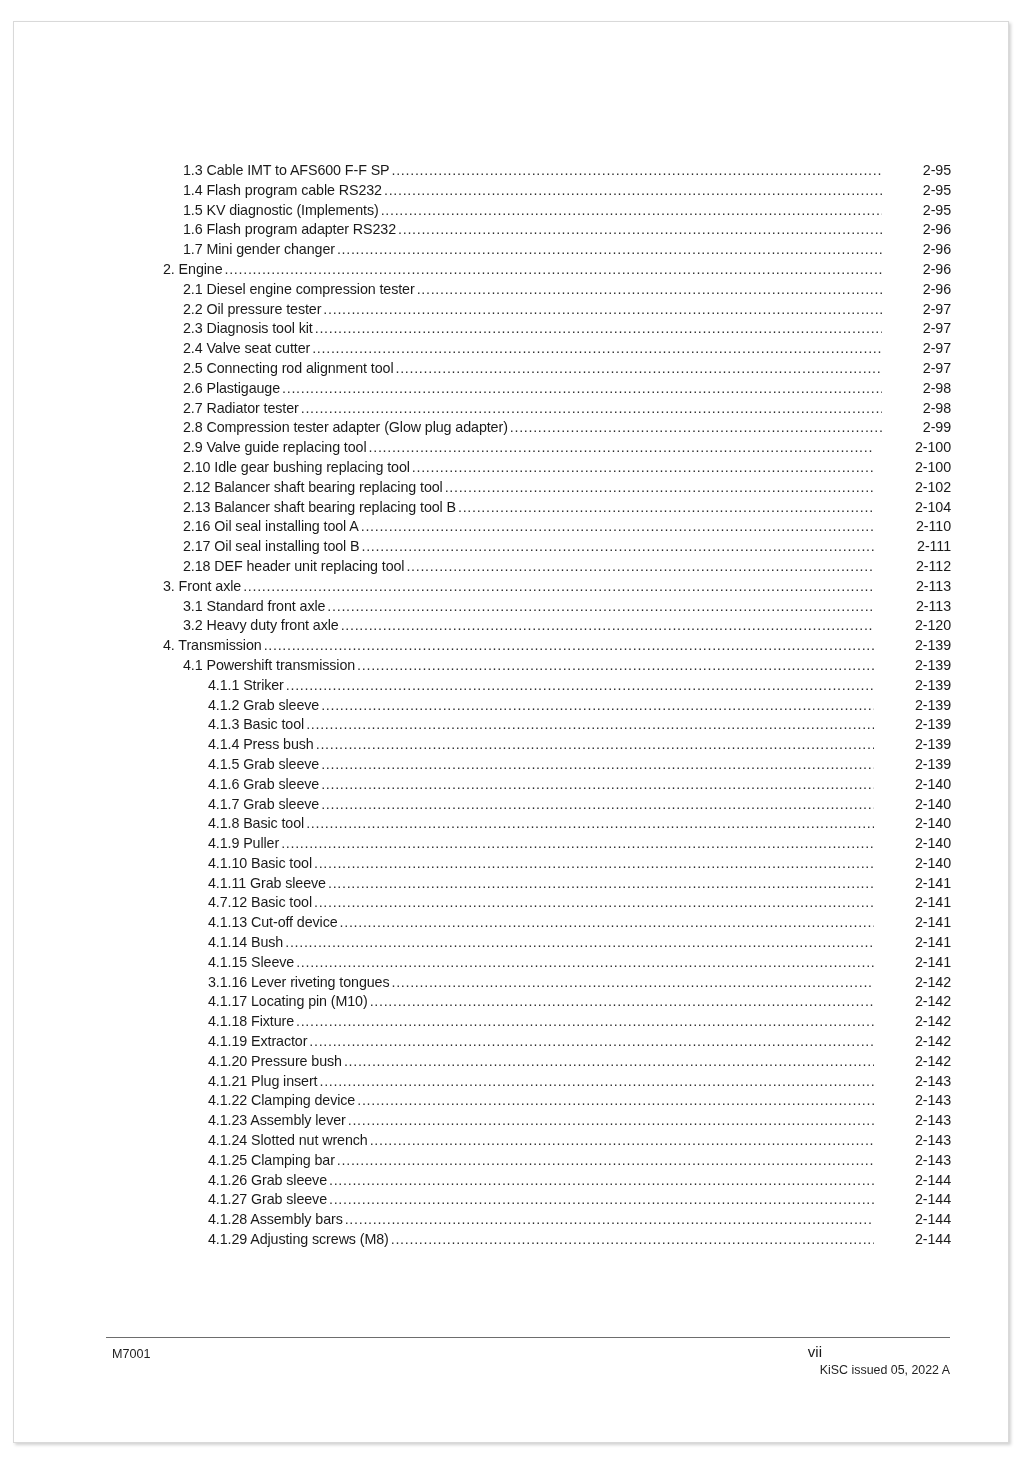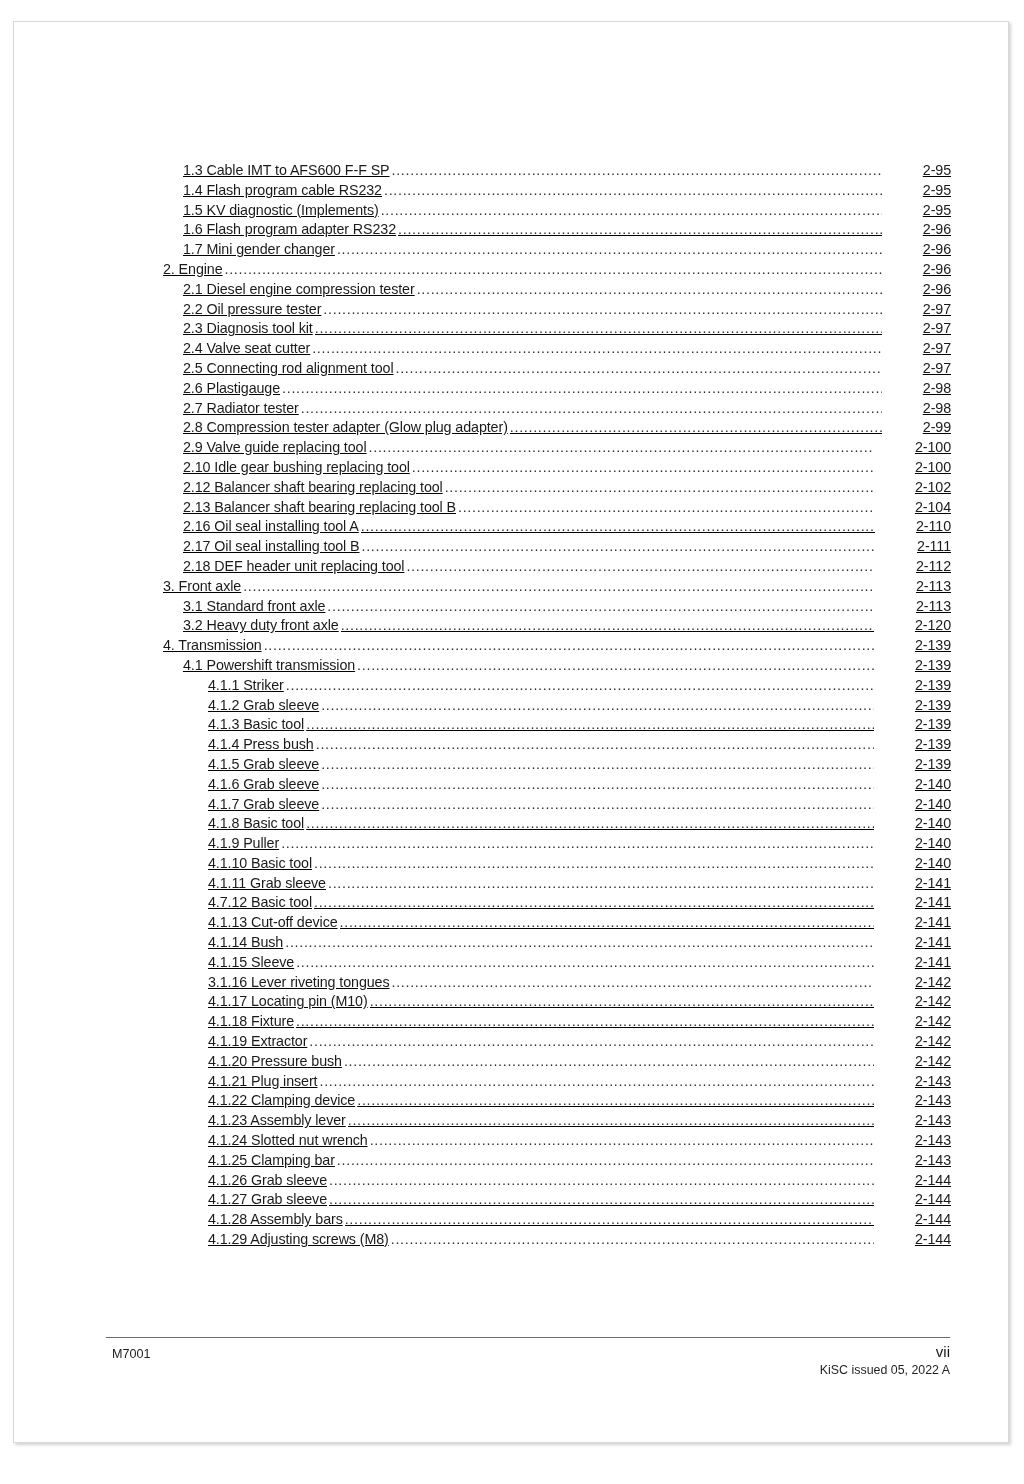--- a/index.html
+++ b/index.html
@@ -25,21 +25,20 @@
     border: 1px solid #d9d9d9;
     box-shadow: 2px 2px 3px rgba(0,0,0,0.18);
     box-sizing: border-box;
   }
 
   #toc-list {
     position: absolute;
     left: 147px;   
     top: 140px;
     width: 790px;  
-    text-decoration: underline;
   }
 
   .toc-entry {
     display: flex;
     align-items: baseline;
     height: 19.8px;
     font-size: 14.3px;
     color: #1a1a1a;
     white-space: nowrap;
     letter-spacing: -0.1px;
@@ -90,32 +89,33 @@
     position: absolute;
     left: 98px;
     top: 1325px;
     font-size: 12.6px;
     color: #1f1f1f;
   }
   #footer-right {
     position: absolute;
     right: 58px;   
     top: 1321px;
-    text-align: right;
+    text-align: left;
   }
   #footer-page-number {
     font-size: 15px;
     color: #1a1a1a;
     line-height: 1.25;
   }
   #footer-issue {
     font-size: 12.4px;
     color: #1f1f1f;
     line-height: 1.35;
     white-space: nowrap;
+    margin-left: 12px;
   }
 </style>
 </head>
 <body>
 
 <div id="page-sheet">
 
   <div id="toc-list">
       <div class="toc-entry lvl2">
         <span class="lvl-pad"></span>

